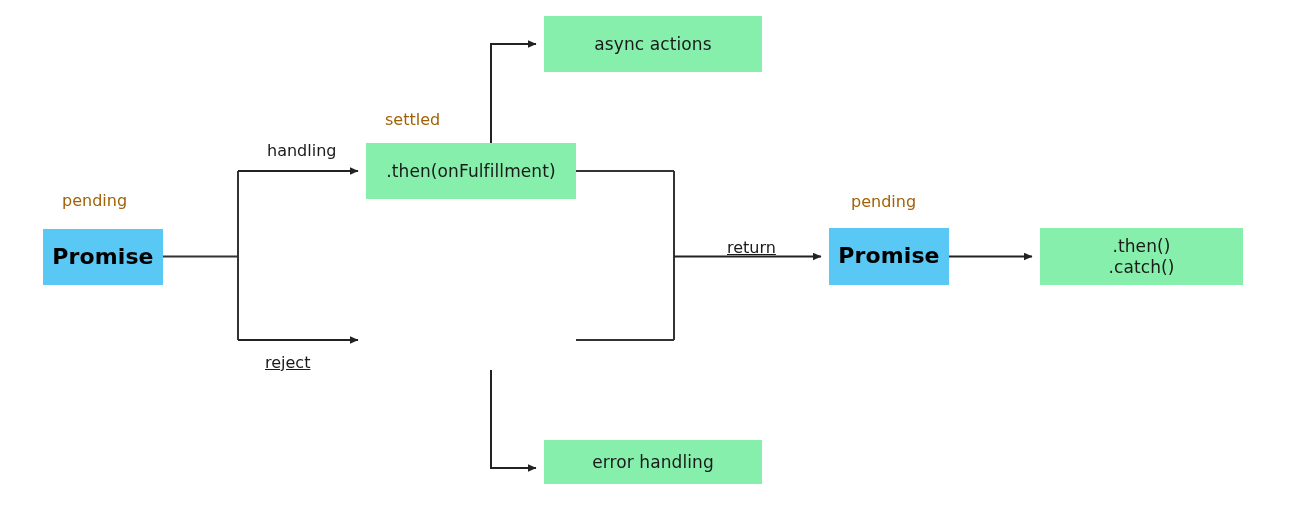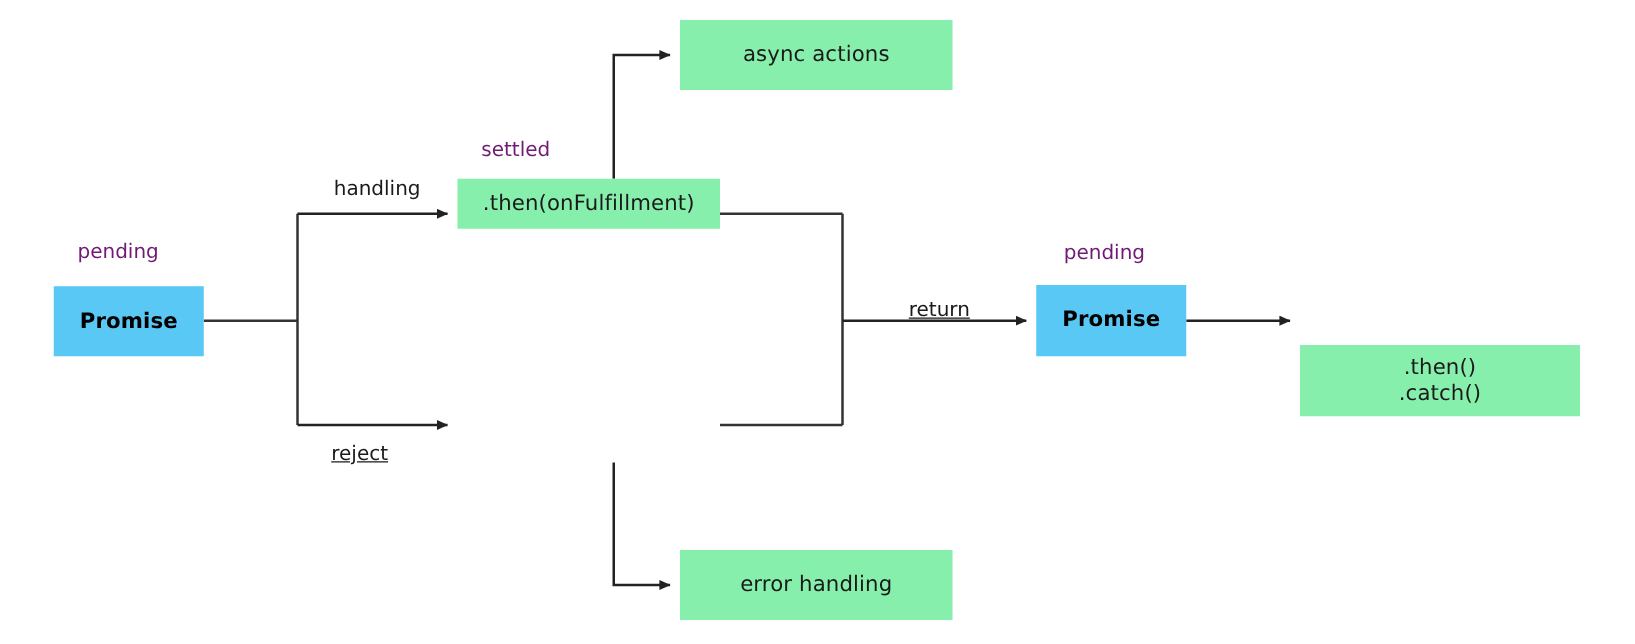--- a/index.html
+++ b/index.html
@@ -27,36 +27,36 @@
     text-align: center;
     line-height: 1.22;
     white-space: pre-line;
     color: #1a1a1a;
     font-size: 17px;
     letter-spacing: 0.1px;
   }
   .node.promise {
     background: #5ac8f5;
     font-weight: bold;
-    font-size: 17px;
+    font-size: 22px;
     color: #000000;
   }
   .node.action {
     background: #86efac;
   }
   .edge-label {
     position: absolute;
     font-size: 16px;
     color: #1a1a1a;
     white-space: nowrap;
   }
   .state-label {
     position: absolute;
     font-size: 16px;
-    color: #701a75;
+    color: #a16207;
     white-space: nowrap;
   }
   svg.wires {
     position: absolute;
     left: 0;
     top: 0;
     width: 1308px;
     height: 515px;
     pointer-events: none;
   }
@@ -91,30 +91,30 @@
 
     <path d="M674,171 L674,340" fill="none" stroke="#333333" stroke-width="2"></path>
 
     <path d="M674,256.5 L821,256.5" fill="none" stroke="#222222" stroke-width="2" marker-end="url(#arrowhead)"></path>
 
     <path d="M949,256.5 L1032,256.5" fill="none" stroke="#222222" stroke-width="2" marker-end="url(#arrowhead)"></path>
   </svg>
 
   <div class="node promise" style="left:43px; top:229px; width:120px; height:56px;">Promise</div>
 
-  <div class="node action" style="left:366px; top:143px; width:210px; height:40px;">.then(onFulfillment)</div>
+  <div class="node action" style="left:366px; top:143px; width:210px; height:56px;">.then(onFulfillment)</div>
 
 
   <div class="node action" style="left:544px; top:16px; width:218px; height:56px;">async actions</div>
 
-  <div class="node action" style="left:544px; top:440px; width:218px; height:56px;">error handling</div>
+  <div class="node action" style="left:544px; top:440px; width:218px; height:44px;">error handling</div>
 
   <div class="node promise" style="left:829px; top:228px; width:120px; height:57px;">Promise</div>
 
-  <div class="node action" style="left:1040px; top:228px; width:224px; height:57px;margin-top:48px;">.then()
+  <div class="node action" style="left:1040px; top:228px; width:203px; height:57px;">.then()
 .catch()</div>
 
   <div class="state-label" style="left:62px; top:191px;">pending</div>
 
   <div class="state-label" style="left:385px; top:110px;">settled</div>
 
   <div class="state-label" style="left:851px; top:192px;">pending</div>
 
   <div class="edge-label" style="left:267px; top:141px;">handling</div>
 

